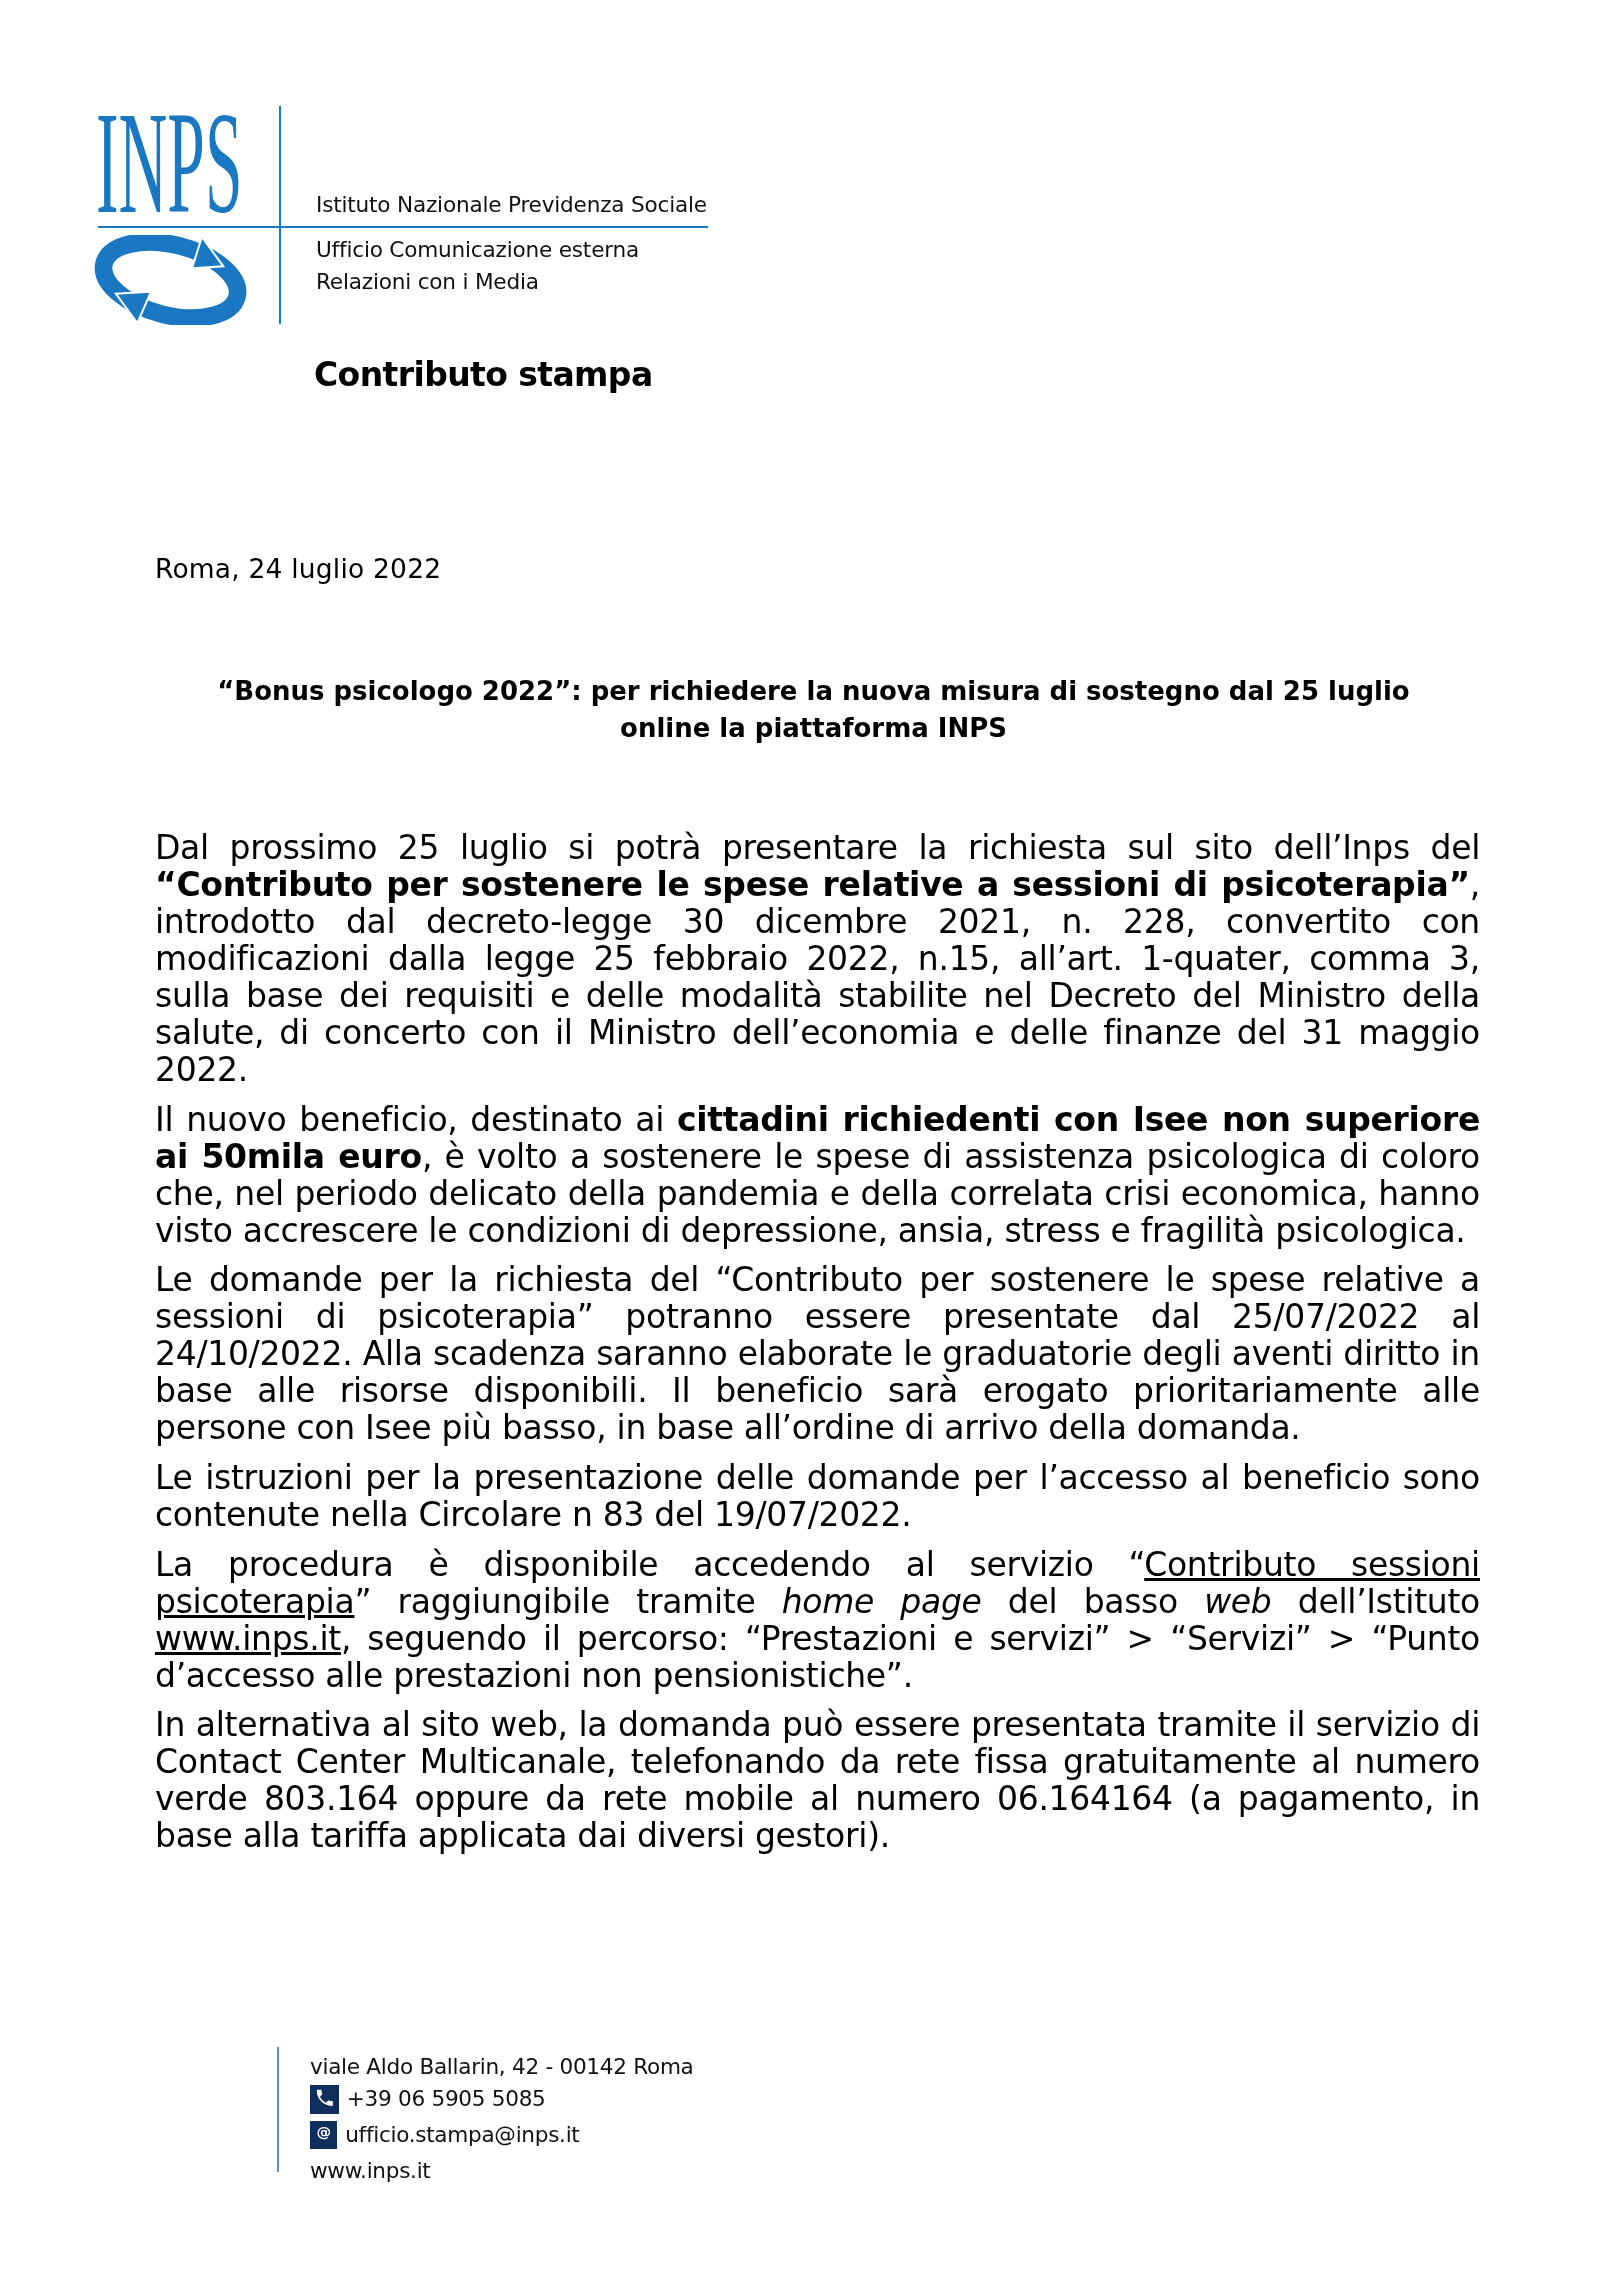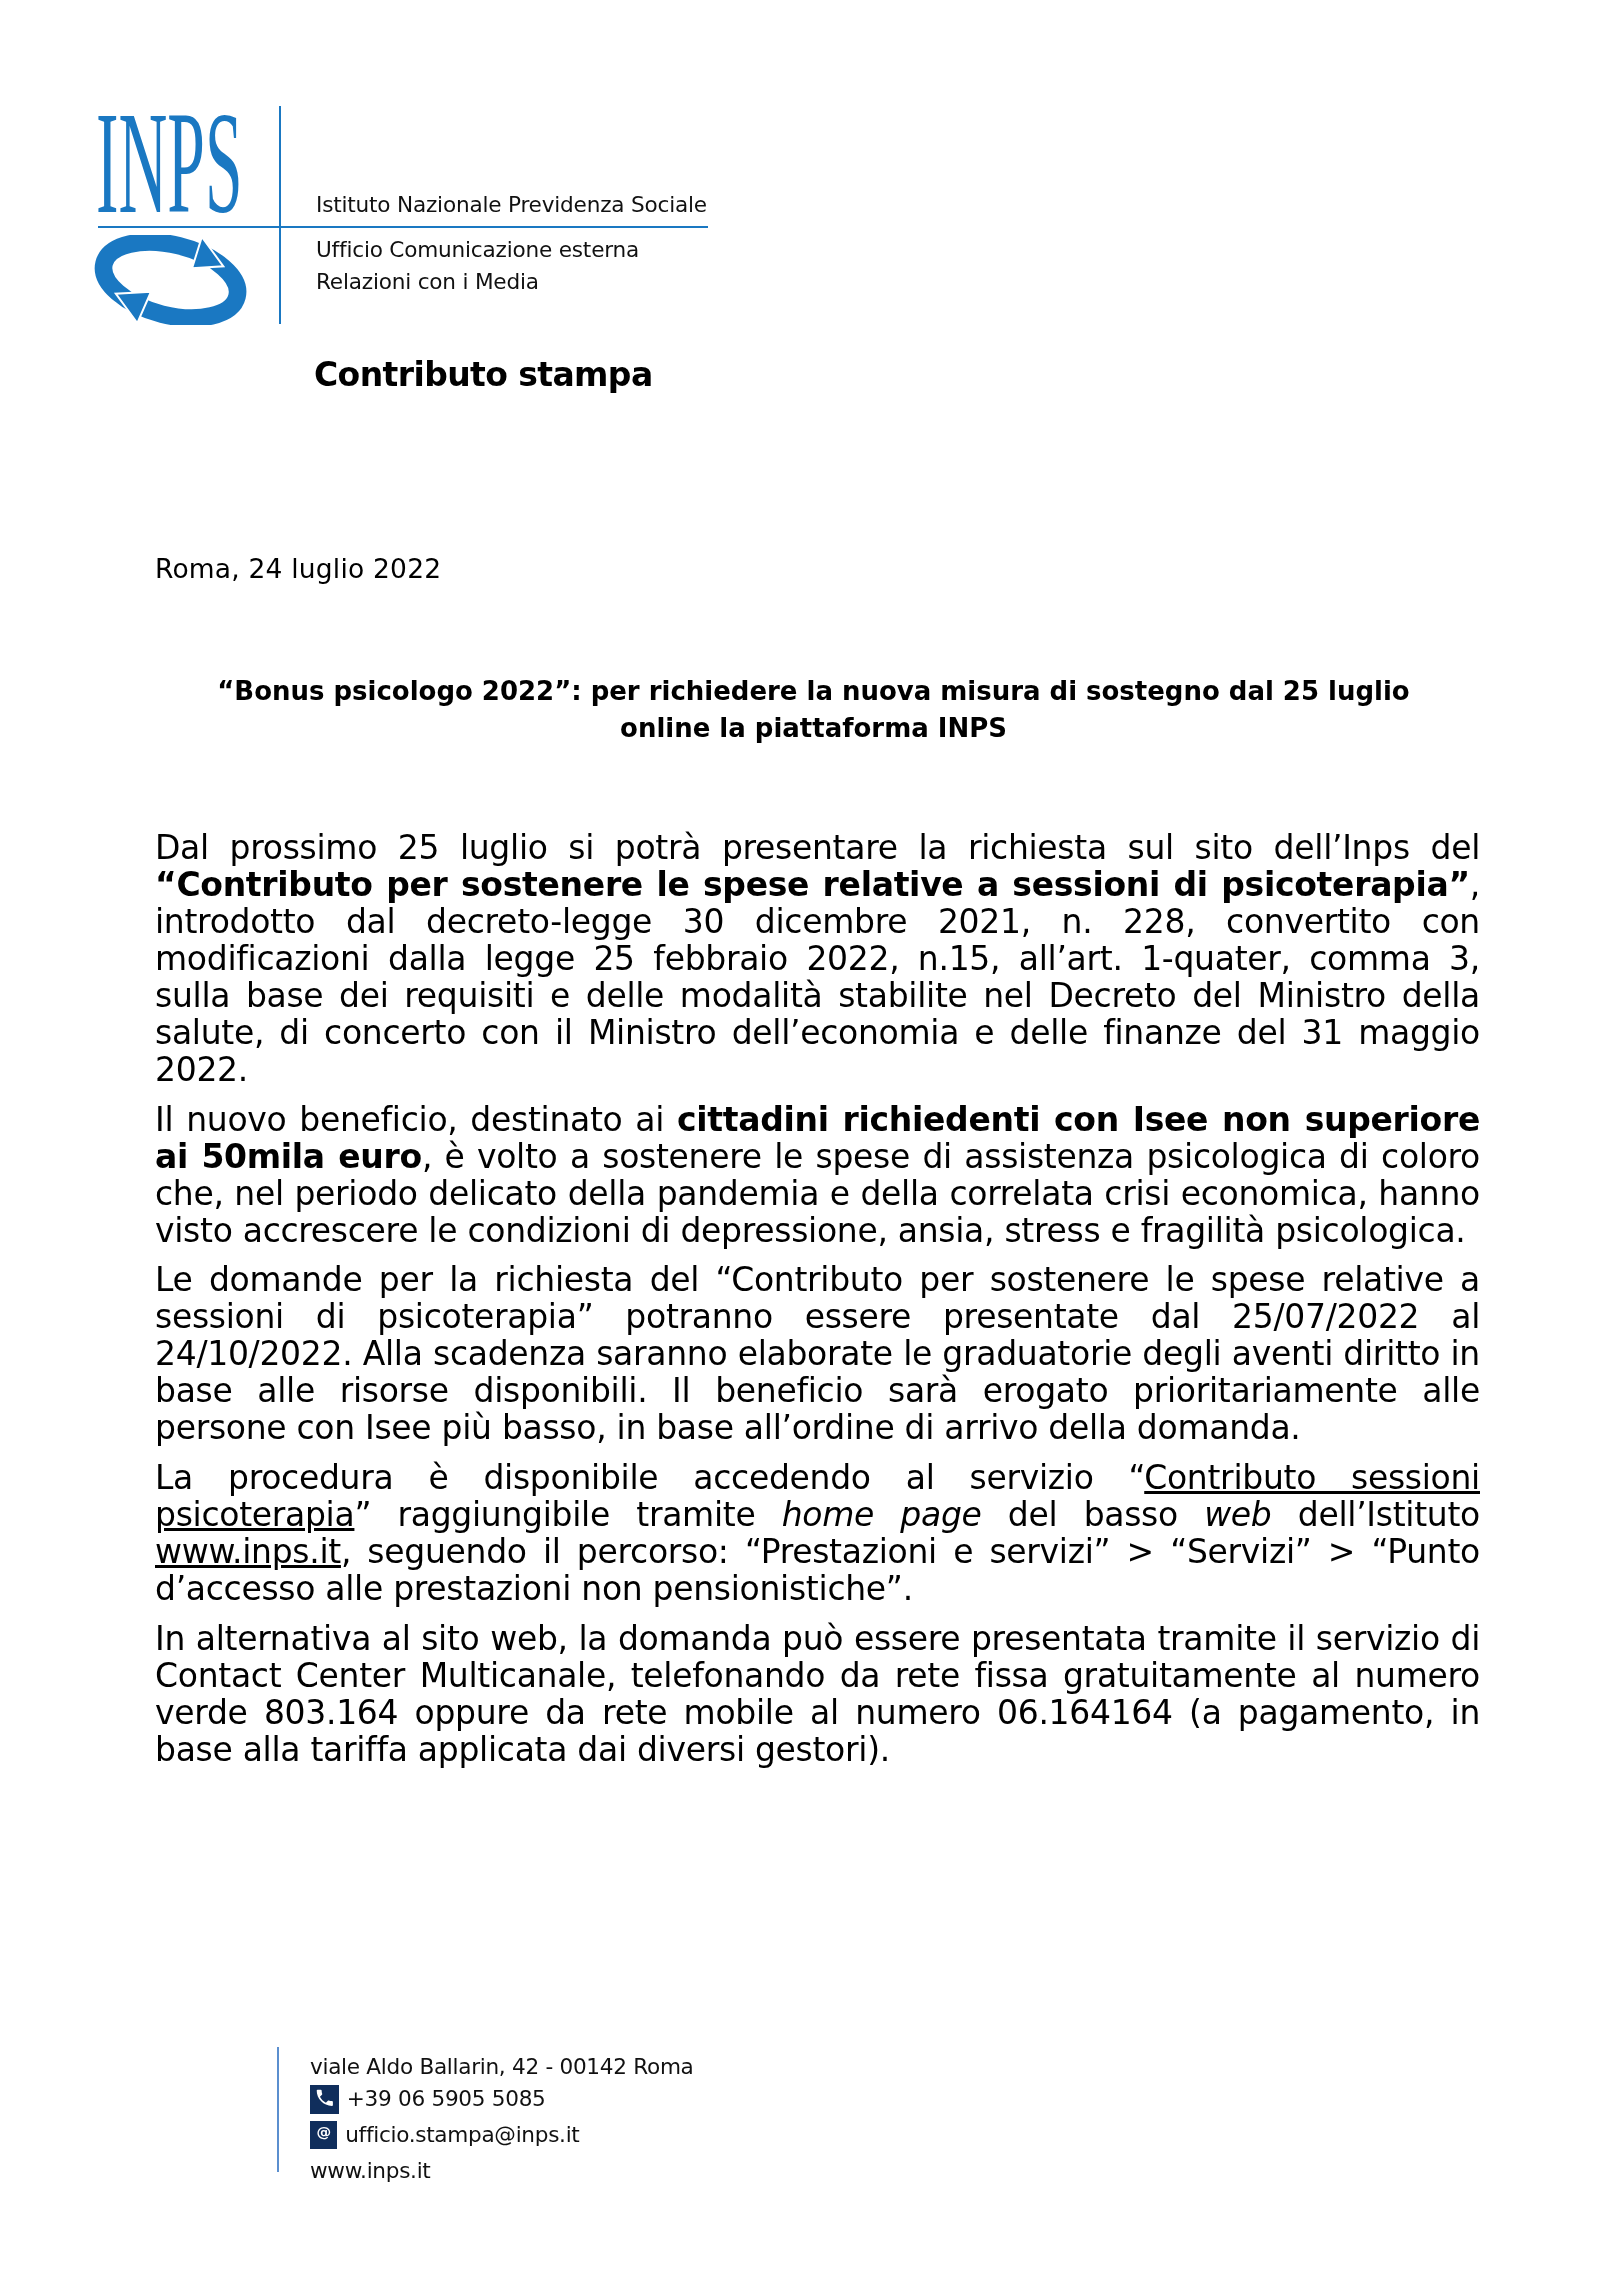--- a/index.html
+++ b/index.html
@@ -64,20 +64,21 @@
   <div class="headline">“Bonus psicologo 2022”: per richiedere la nuova misura di sostegno dal 25 luglio online la piattaforma INPS</div>
 
   <div class="body">
     <p>
       <span>Dal prossimo 25 luglio si potrà presentare la richiesta sul sito dell’Inps del </span><b>“Contributo per sostenere le spese relative a sessioni di psicoterapia”</b><span>, introdotto dal decreto-legge 30 dicembre 2021, n. 228, convertito con modificazioni dalla legge 25 febbraio 2022, n.15, all’art. 1-quater, comma 3, sulla base dei requisiti e delle modalità stabilite nel Decreto del Ministro della salute, di concerto con il Ministro dell’economia e delle finanze del 31 maggio 2022.</span>
     </p>
     <p>
       <span>Il nuovo beneficio, destinato ai </span><b>cittadini richiedenti con Isee non superiore ai 50mila euro</b><span>, è volto a sostenere le spese di assistenza psicologica di coloro che, nel periodo delicato della pandemia e della correlata crisi economica, hanno visto accrescere le condizioni di depressione, ansia, stress e fragilità psicologica.</span>
     </p>
     <p>Le domande per la richiesta del “Contributo per sostenere le spese relative a sessioni di psicoterapia” potranno essere presentate dal 25/07/2022 al 24/10/2022. Alla scadenza saranno elaborate le graduatorie degli aventi diritto in base alle risorse disponibili. Il beneficio sarà erogato prioritariamente alle persone con Isee più basso, in base all’ordine di arrivo della domanda.</p>
+    <p>Le istruzioni per la presentazione delle domande per l’accesso al beneficio sono contenute nella Circolare n 83 del 19/07/2022.</p>
     <p>
       <span>La procedura è disponibile accedendo al servizio “</span><a>Contributo sessioni psicoterapia</a><span>” raggiungibile tramite </span><i>home page</i><span> del basso </span><i>web</i><span> dell’Istituto </span><a>www.inps.it</a><span>, seguendo il percorso: “Prestazioni e servizi” &gt; “Servizi” &gt; “Punto d’accesso alle prestazioni non pensionistiche”.</span>
     </p>
     <p>In alternativa al sito web, la domanda può essere presentata tramite il servizio di Contact Center Multicanale, telefonando da rete fissa gratuitamente al numero verde 803.164 oppure da rete mobile al numero 06.164164 (a pagamento, in base alla tariffa applicata dai diversi gestori).</p>
   </div>
 
   <div class="footer-vline"></div>
   <div class="footer">
     <div class="row first">
       <span>viale Aldo Ballarin, 42 - 00142 Roma</span>

